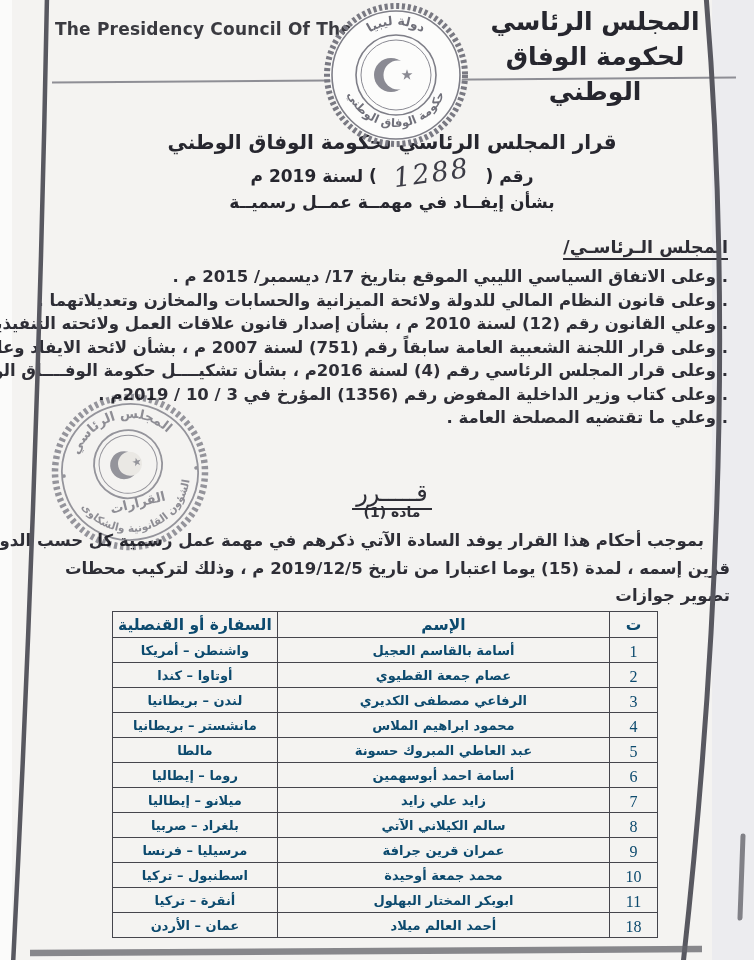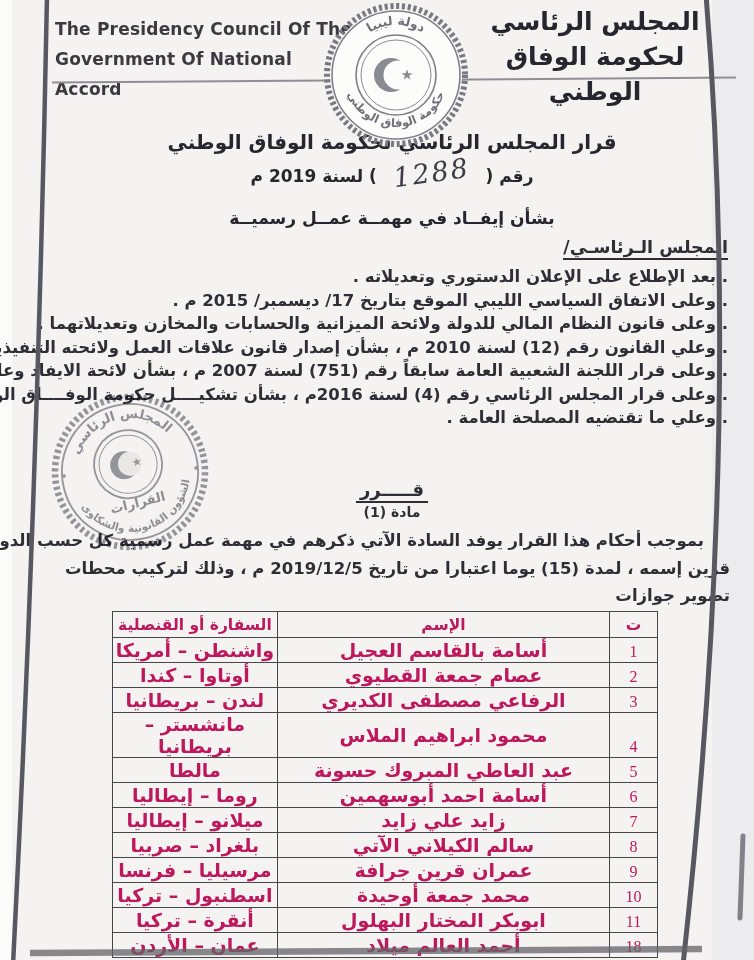--- a/index.html
+++ b/index.html
@@ -23,49 +23,49 @@
   .header-seal { position:absolute; left:322px; top:1px; z-index:2; }
 
   
   .title-block { position:absolute; top:130px; left:60px; right:30px; text-align:center;
     direction:rtl; font-weight:bold; color:#26262e; }
   .title-line1 { font-size:20px; }
   .title-line2 { font-size:17px; margin-top:3px; }
   .hand-number { display:inline-block; font-family:"DejaVu Serif", serif; font-style:italic;
     font-size:27px; font-weight:normal; color:#3c3c46; letter-spacing:2px;
     transform:rotate(-8deg); margin:0 16px; }
-  .title-line3 { font-size:17px; margin-top:20px; }
+  .title-line3 { font-size:17px; margin-top:4px; }
 
   
   .preamble { position:absolute; top:237px; right:26px; left:40px; direction:rtl; text-align:right; }
   .preamble-heading { display:inline-block; font-size:17.5px; font-weight:bold;
     border-bottom:2px solid #2e2e36; padding-bottom:1px; margin-bottom:5px; }
   .clause { font-size:16.5px; font-weight:600; line-height:23.5px; white-space:nowrap; }
 
   
   .stamp { position:absolute; left:48px; top:390px; z-index:3; mix-blend-mode:multiply; opacity:.88; }
 
   
   .decree-heading-wrap { position:absolute; top:479px; left:60px; right:30px; text-align:center; }
-  .decree-heading { display:inline-block; font-size:18px; font-weight:bold;
+  .decree-heading { display:inline-block; font-size:24px; font-weight:normal;
     border-bottom:2px solid #2e2e36; padding:0 4px 1px; }
   .decree-article { position:absolute; top:504px; left:60px; right:30px; text-align:center;
     font-size:14px; font-weight:bold; }
   .decree-body { position:absolute; top:527px; right:24px; left:30px; direction:rtl;
     text-align:right; font-size:16.5px; font-weight:600; line-height:27.5px; }
   .decree-line1 { padding-right:26px; white-space:nowrap; }
   .decree-line3 { padding-right:218px; white-space:nowrap; }
 
   
   .doc-table { position:absolute; top:611px; left:112px; width:546px; border-collapse:collapse;
     direction:rtl; z-index:2; }
   .doc-table th, .doc-table td { border:1.6px solid #45454c; text-align:center;
-    font-weight:bold; color:#be185d;margin-top:35px; }
+    font-weight:bold; color:#0c4a6e;margin-top:35px; }
   .doc-table th { height:26px; font-size:15.5px; }
-  .doc-table td { height:25px; font-size:19px; }
+  .doc-table td { height:25px; font-size:13px; }
   .col-index { width:48px; }
   .col-name  { width:333px; }
   .col-embassy { width:165px; }
   td.cell-index { font-family:"Liberation Serif", serif; font-size:16px; font-weight:normal;
     vertical-align:bottom; padding-bottom:1px; }
 
   
   .edges { position:absolute; left:0; top:0; z-index:6; pointer-events:none; }
 
   svg text { font-family:"DejaVu Sans", sans-serif; }
@@ -74,21 +74,20 @@
 <body>
 
 <div class="page">
 
   <div class="left-strip"></div>
   <div class="right-strip"></div>
   <div class="divider"></div>
 
   <div class="header-english">
     <div>The Presidency Council Of The</div>
-    <div>Government Of National Accord</div>
   </div>
 
   <svg class="header-seal" width="148" height="148" viewBox="0 0 148 148">
     <circle cx="74" cy="74" r="66" fill="#fcfcfb"></circle>
     <circle cx="74" cy="74" r="69" fill="none" stroke="#797982" stroke-width="6" stroke-dasharray="3.1 2.7"></circle>
     <circle cx="74" cy="74" r="64" fill="none" stroke="#7e7e87" stroke-width="1.6"></circle>
     <circle cx="74" cy="74" r="40" fill="none" stroke="#7e7e87" stroke-width="1.6"></circle>
     <circle cx="74" cy="74" r="35" fill="none" stroke="#8a8a93" stroke-width="1"></circle>
     <g>
       <circle cx="69" cy="74" r="17" fill="#8a8a93"></circle>
@@ -116,26 +115,26 @@
     <div class="title-line1">قرار المجلس الرئاسي لحكومة الوفاق الوطني</div>
     <div class="title-line2">
       <span>رقم (</span><span class="hand-number">1288</span><span>) لسنة 2019 م</span>
     </div>
     <div class="title-line3">بشأن إيفــاد في مهمــة عمــل رسميــة</div>
   </div>
 
   <div class="preamble">
     <div class="preamble-heading">المجلس الـرئاسـي/</div>
     <div id="clauses">
-        <div class="clause">. بعد الإطلاع على الإعلان الدستوري وتعديلاته .</div>
         <div class="clause">. وعلى الاتفاق السياسي الليبي الموقع بتاريخ 17/ ديسمبر/ 2015 م .</div>
         <div class="clause">. وعلى قانون النظام المالي للدولة ولائحة الميزانية والحسابات والمخازن وتعديلاتهما .</div>
         <div class="clause">. وعلي القانون رقم (12) لسنة 2010 م ، بشأن إصدار قانون علاقات العمل ولائحته التنفيذية .</div>
         <div class="clause">. وعلى قرار اللجنة الشعبية العامة سابقاً رقم (751) لسنة 2007 م ، بشأن لائحة الايفاد وعلاوة المبيت .</div>
         <div class="clause">. وعلى قرار المجلس الرئاسي رقم (4) لسنة 2016م ، بشأن تشكيــــل حكومة الوفــــاق الوطني.</div>
+        <div class="clause">. وعلى كتاب وزير الداخلية المفوض رقم (1356) المؤرخ في 3 / 10 / 2019م .</div>
         <div class="clause">. وعلي ما تقتضيه المصلحة العامة .</div>
       </div>
   </div>
 
   <svg class="stamp" width="164" height="164" viewBox="0 0 164 164">
     <g transform="rotate(-14 82 82)" stroke="#8d8d97" fill="none">
       <circle cx="82" cy="82" r="75" stroke-width="6.5" stroke-dasharray="3.2 3"></circle>
       <circle cx="82" cy="82" r="68" stroke-width="1.8"></circle>
       <circle cx="82" cy="74" r="34" stroke-width="1.8"></circle>
       <circle cx="82" cy="74" r="29" stroke-width="1"></circle>

